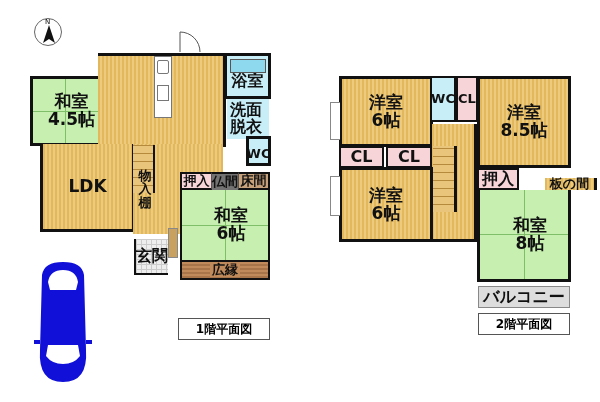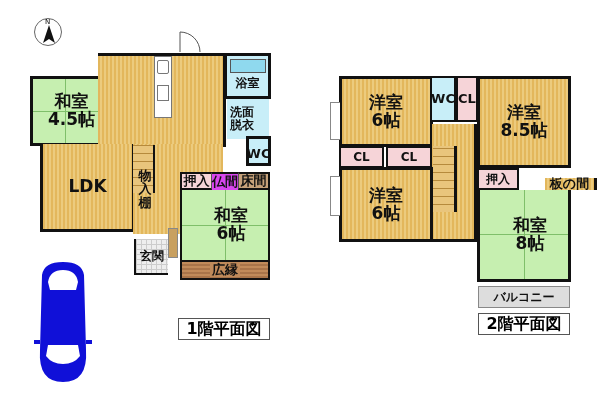--- a/index.html
+++ b/index.html
@@ -8,23 +8,23 @@
   .wood{background:repeating-linear-gradient(90deg,#e3b75c 0px,#e3b75c 2px,#eccb7e 2px,#eccb7e 4px);}
   .tatami{background:#c6efb0;}
   .tatami-lines{background-image:linear-gradient(#7fbf6a,#7fbf6a),linear-gradient(#7fbf6a,#7fbf6a);background-size:1px 100%,100% 1px;background-repeat:no-repeat;background-position:50% 0,0 50%;padding-left:12px;}
   .pink{background:#f6d4d8;}
   .blue{background:#c8eef8;}
   .tile{background-color:#eee;background-image:linear-gradient(#ccc 1px,transparent 1px),linear-gradient(90deg,#ccc 1px,transparent 1px);background-size:5px 5px;}
   .brown{background:repeating-linear-gradient(0deg,#a8744a 0,#a8744a 2px,#c08a5a 2px,#c08a5a 4px);}
   .wall{border:3px solid #111;}
   .label{display:flex;align-items:center;justify-content:center;text-align:center;color:#111;font-weight:bold;line-height:1.05;}
   .big{font-size:17px;}
-  .mid{font-size:12px;}
+  .mid{font-size:16px;}
   .sm{font-size:13px;}
-  .box-label{border:1px solid #555;background:#fff;font-size:16px;font-weight:bold;display:flex;align-items:center;justify-content:center;}
+  .box-label{border:1px solid #555;background:#fff;font-size:12px;font-weight:bold;display:flex;align-items:center;justify-content:center;}
 </style>
 </head>
 <body>
 
 <div class="abs" style="left:34px;left:34px;top:18px;width:28px;height:28px;border:1px solid #666;border-radius:50%;">
   <span class="abs" style="left:10px;top:-1px;font-size:7px;">N</span>
   <svg class="abs" style="left:8px;top:6px;" width="12" height="18">
       <polygon points="6,0 12,18 6,14 0,18" fill="#111"></polygon>
     </svg>
 </div>
@@ -68,21 +68,21 @@
   <div class="abs" style="left:133px;top:145px;width:22px;height:48px;background:repeating-linear-gradient(0deg,#e9c57c 0,#e9c57c 7px,#b68a3c 7px,#b68a3c 8px);border-right:2px solid #111;"></div>
 
   <div class="abs label sm" style="left:133px;top:176px;width:24px;height:26px;flex-direction:column;text-align:center;">
     <span>物入</span>
     <span>棚</span>
   </div>
 
   <div class="abs pink label sm" style="left:180px;top:172px;width:32px;height:18px;border:2px solid #111;border-right:1px solid #555;">
     <span>押入</span>
   </div>
-  <div class="abs label sm" style="left:212px;top:172px;width:26px;height:18px;background:#d946ef;border-top:2px solid #111;align-items:center;">
+  <div class="abs label sm" style="left:212px;top:172px;width:26px;height:18px;background:#737373;border-top:2px solid #111;align-items:center;">
     <span>仏間</span>
   </div>
   <div class="abs label sm" style="left:238px;top:172px;width:32px;height:18px;background:#c7a27a;border:2px solid #111;border-left:1px solid #555;">
     <span>床間</span>
   </div>
 
   <div class="abs tatami tatami-lines label big" style="left:180px;top:190px;width:90px;height:70px;flex-direction:column;border:2px solid #111;border-top:none;border-bottom:none;">
     <span>和室</span>
     <span>6帖</span>
   </div>

